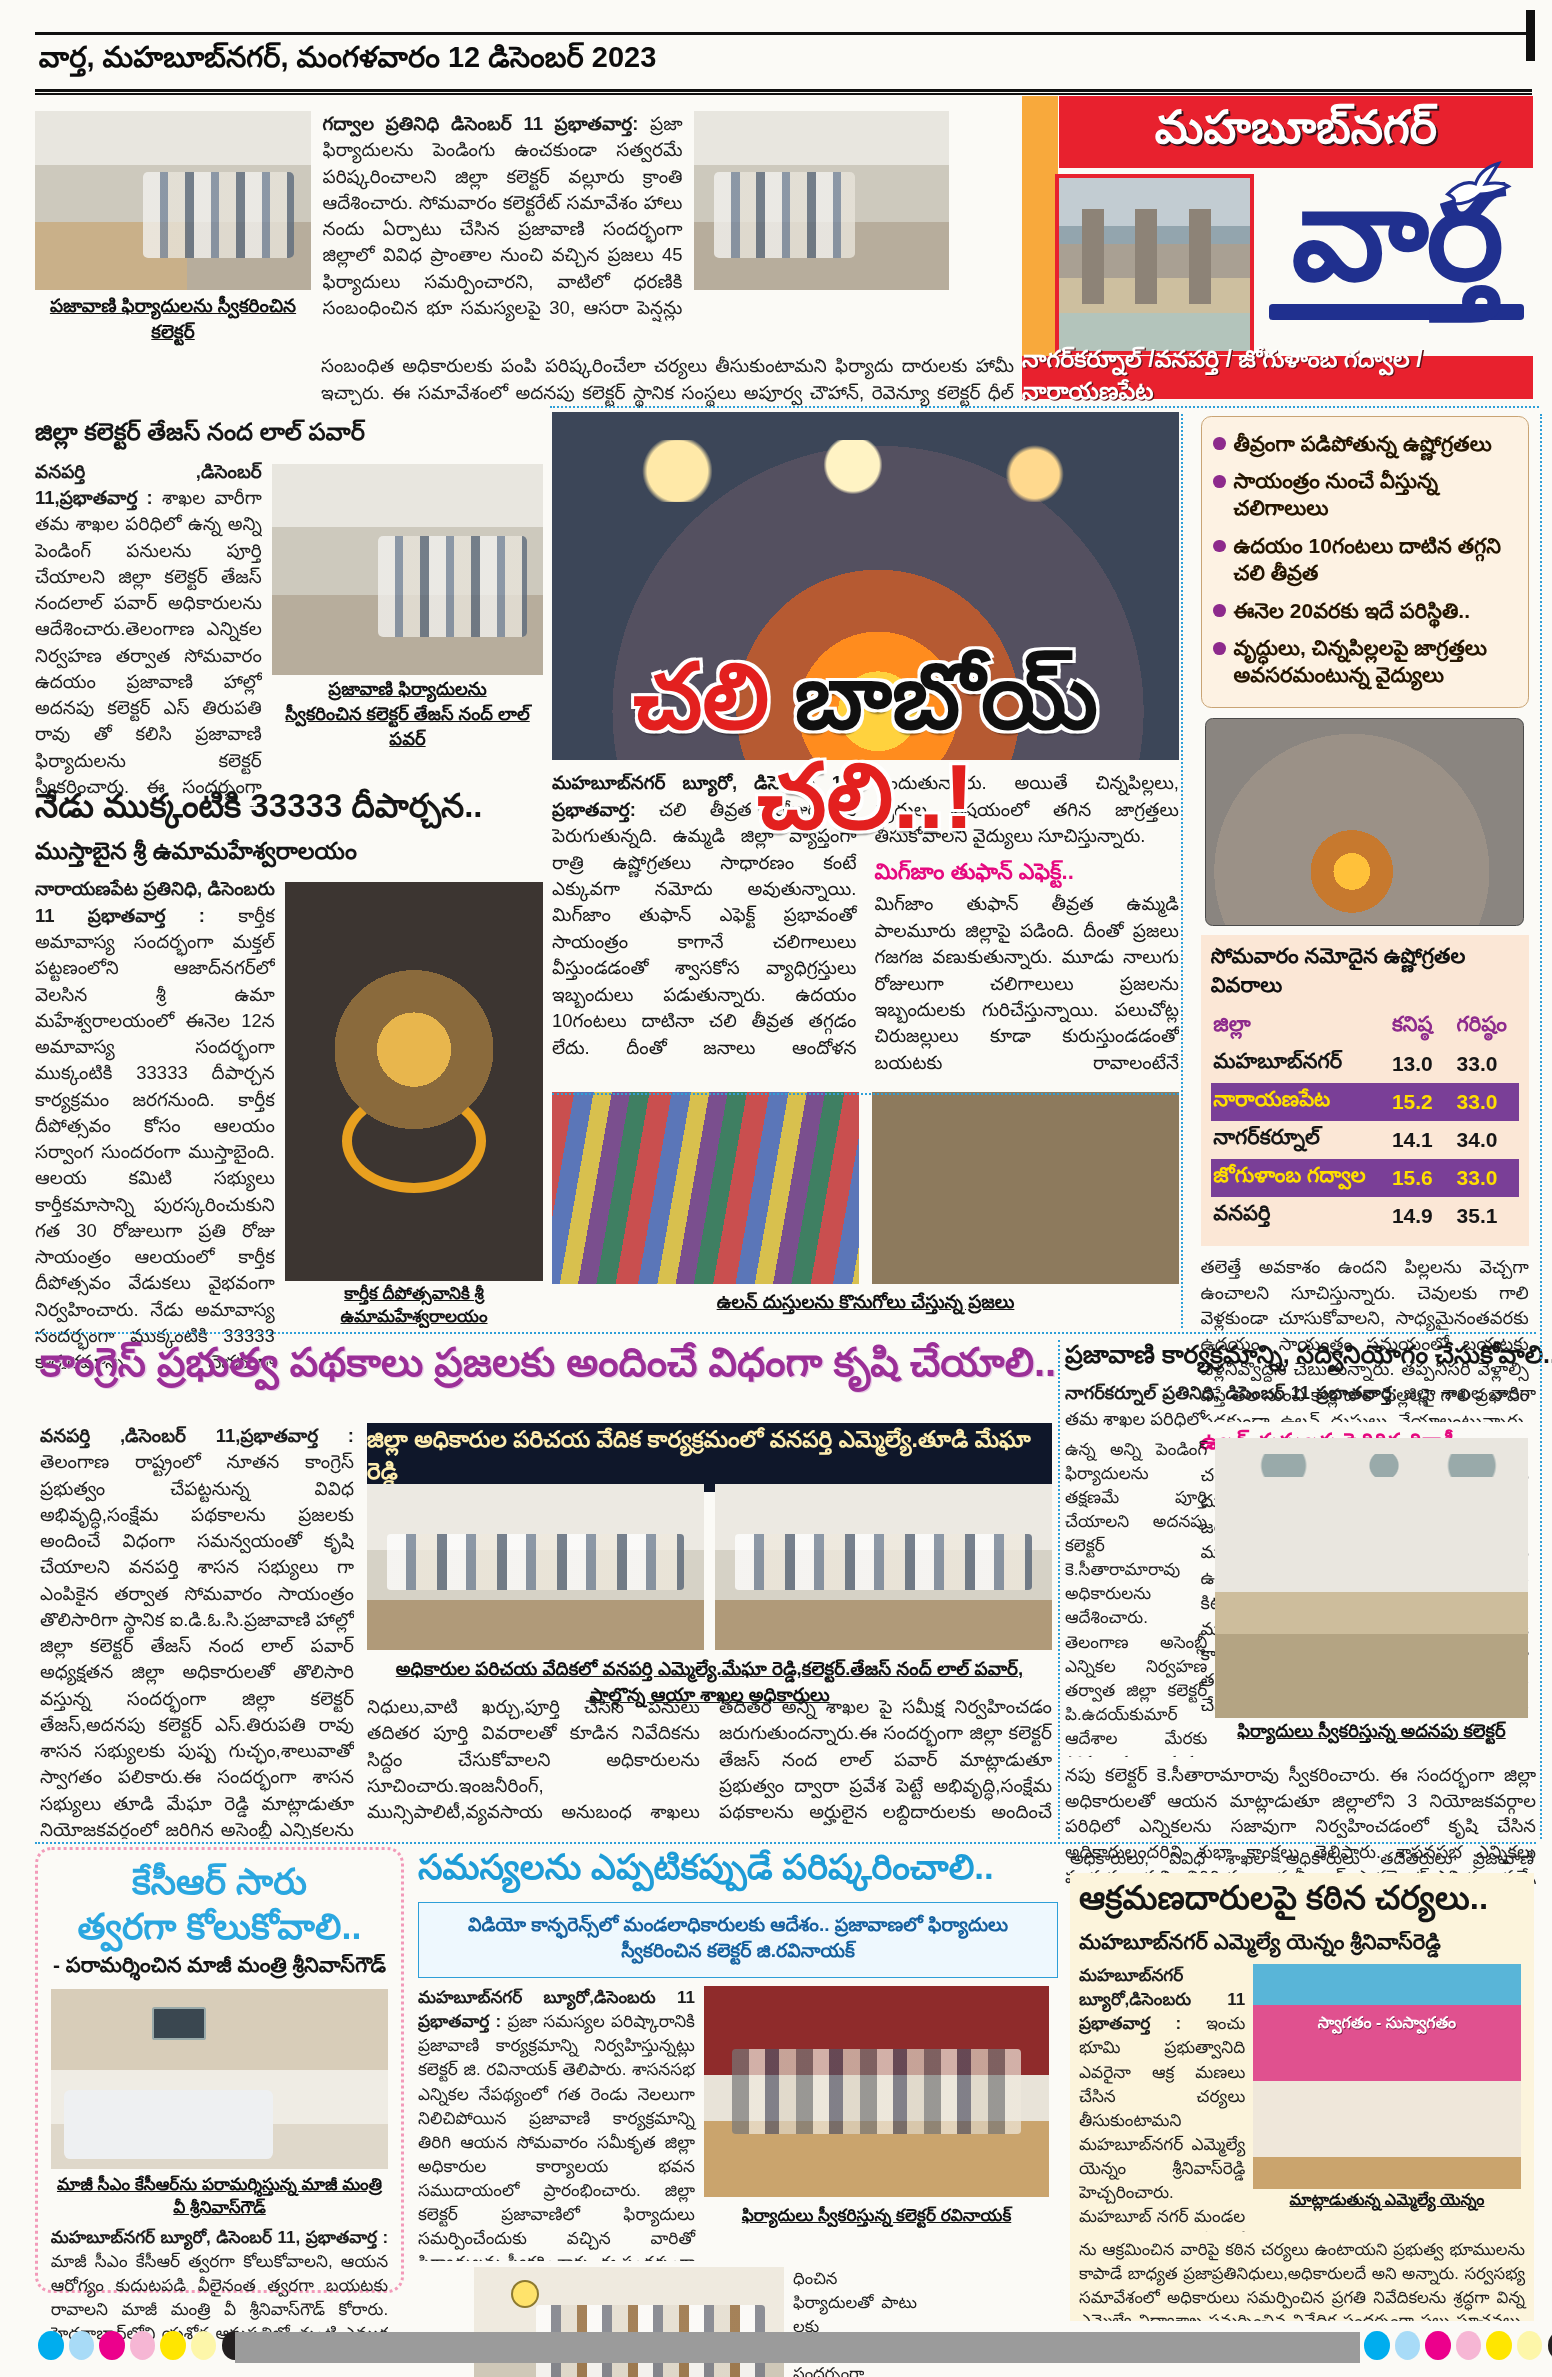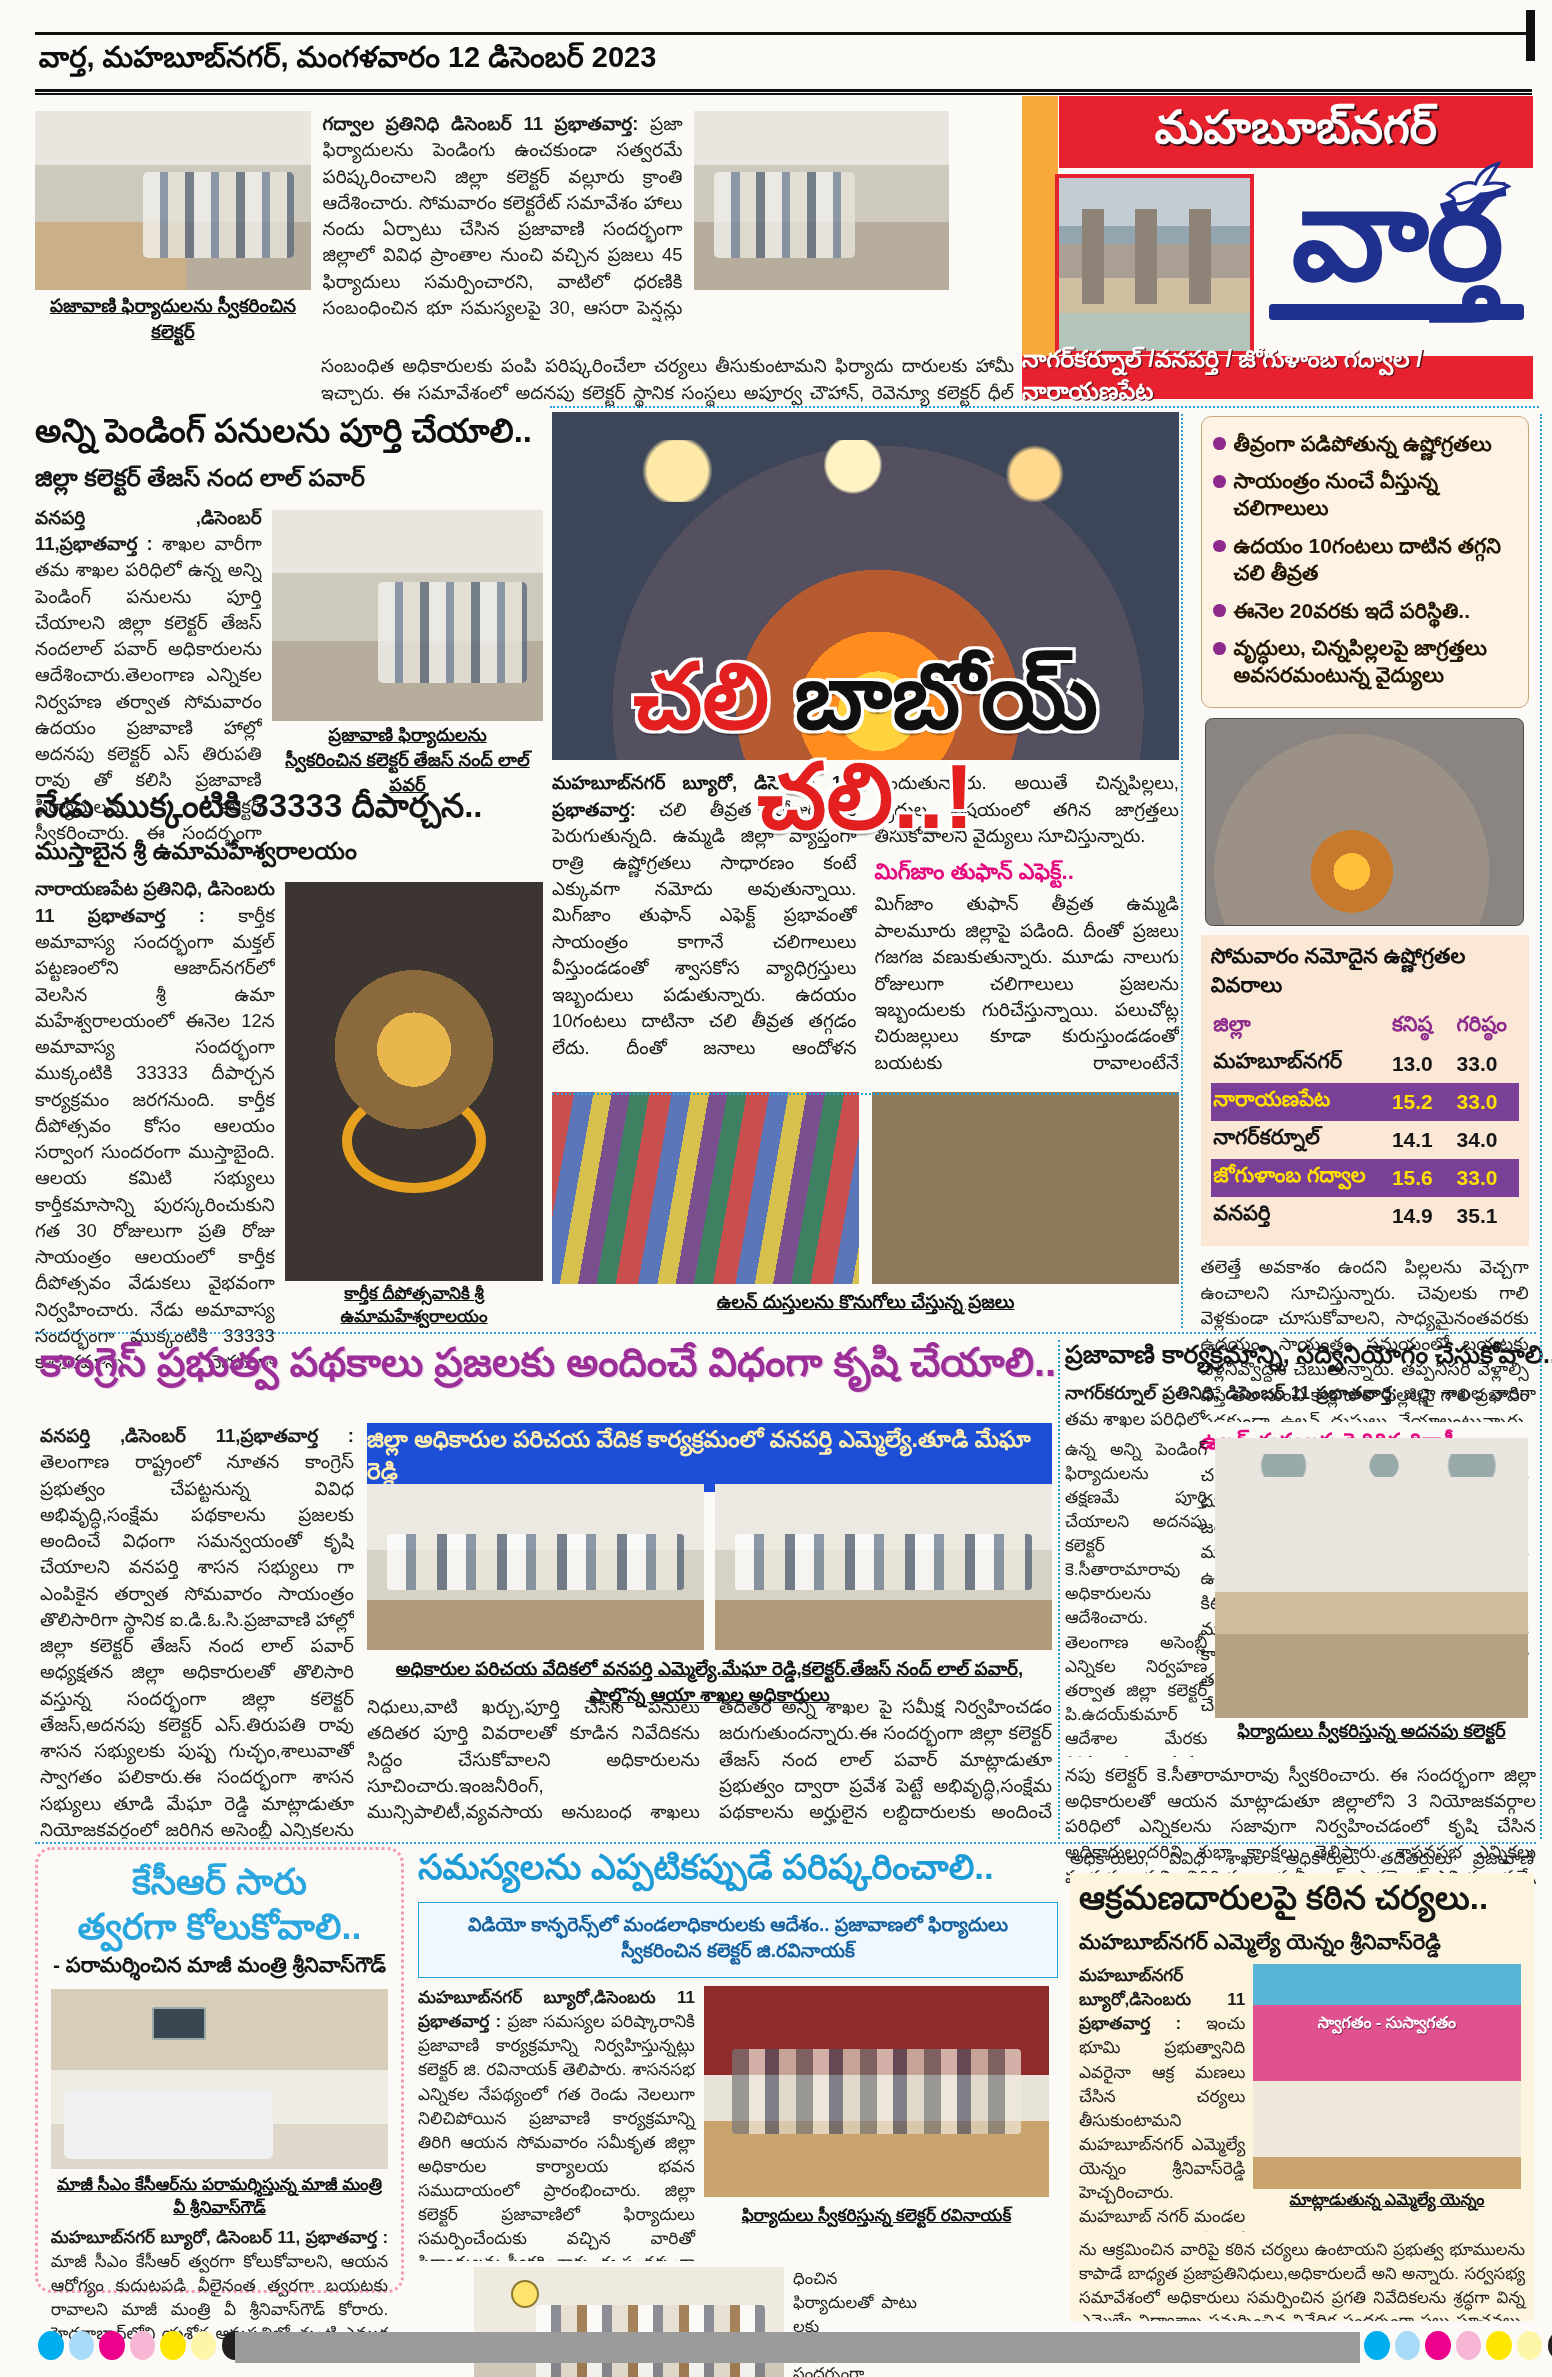--- a/index.html
+++ b/index.html
@@ -92,21 +92,21 @@
   #temps th{text-align:left;color:#8d2a8c;padding:3.8px 2.6px;}
   #temps td{padding:4.5px 2.6px;}
   #temps tr.hi{background:#7a3f97;color:#ffdf00;}
   #temps .n{width:21%;}
   #sidebar .body-text{font-size:18px;}
   #sb-sub{font-size:22.4px;}
 
   
   #cong-hl{left:40px;top:1340px;width:1012px;font-size:40px;font-weight:bold;color:#9b2f97;white-space:nowrap;text-shadow:1.3px 1.3px 0 #e7cbe6;}
   #cong-left{left:40px;top:1423px;width:314px;height:416px;font-size:18.5px;}
-  #cong-banner{left:367px;top:1423px;width:685px;height:69px;background:#1d4ed8;display:flex;align-items:center;justify-content:center;}
+  #cong-banner{left:367px;top:1423px;width:685px;height:69px;background:#0f172a;display:flex;align-items:center;justify-content:center;}
   #cong-banner .t{font-size:23px;font-weight:bold;color:#ffeeb0;}
   #cong-photos{left:367px;top:1484px;width:685px;display:flex;gap:11.5px;}
   .hall{width:337px;height:166px;background:linear-gradient(180deg,#ece9e2 0 40%,#d6d2c6 40% 70%,#b09a79 70%);}
   .hall .heads{position:absolute;top:30%;left:6%;width:88%;height:34%;
      background:repeating-linear-gradient(90deg,#ffffff 0 19px,#6d7d92 19px 29px,#efe9dd 29px 50px,#4f5d70 50px 60px);opacity:.75;border-radius:3.8px;}
   #cong-cap{left:367px;top:1658px;width:685px;}
   #cong-cols{left:367px;top:1694px;width:685px;height:146px;column-count:2;column-gap:19px;font-size:18.5px;}
 
   
   #praja{left:1065px;top:1340px;width:471px;}
@@ -210,21 +210,20 @@
         <span>ప్రజా ఫిర్యాదులను పెండింగు ఉంచకుండా సత్వరమే పరిష్కరించాలని జిల్లా కలెక్టర్ వల్లూరు క్రాంతి ఆదేశించారు. సోమవారం కలెక్టరేట్ సమావేశం హాలు నందు ఏర్పాటు చేసిన ప్రజావాణి సందర్భంగా జిల్లాలో వివిధ ప్రాంతాల నుంచి వచ్చిన ప్రజలు 45 ఫిర్యాదులు సమర్పించారని, వాటిలో ధరణికి సంబంధించిన భూ సమస్యలపై 30, ఆసరా పెన్షన్లు 3. ఇరిగేషన్ 3, విద్యా 3, వైద్యశాఖలకు ఇతర సమస్యలకు సంబంధించి 6 దరఖాస్తులు వచ్చాయని తెలిపారు. మండలాలకు సంబంధించిన పలు గ్రామాల ప్రజలు ఇచ్చిన భూ సమస్యలపై ఫిర్యాదులను పరిశీలించారు. సంబంధిత మండల తాహసిల్దార్లతో మాట్లాడి ఆన్‌లైన్ రికార్డు చెక్ చేసి, ఫీల్డ్ వెరిఫికేషన్ పూర్తి చేసి రిపోర్టు పంపించాలని ఆదేశించారు. భూ సమస్యలకు సంబంధించిన ఫిర్యాదులను</span>
       </div>
       <div class="photo office1" style="width:255px;height:179px;flex:0 0 auto;">
         <div class="crowd" style="left:8%;"></div>
       </div>
     </div>
     <div class="bot body-text overflow" style="height:56px;">సంబంధిత అధికారులకు పంపి పరిష్కరించేలా చర్యలు తీసుకుంటామని ఫిర్యాదు దారులకు హామీ ఇచ్చారు. ఈ సమావేశంలో అదనపు కలెక్టర్ స్థానిక సంస్థలు అపూర్వ చౌహాన్, రెవెన్యూ కలెక్టర్ ధీల్ శ్రీనివాసులు, ఎస్.డిసి సుబ్రహ్మణ్యం, జిల్లా అధికారులు పాల్గొన్నారు.</div>
   </div>
 
   <div class="abs" id="pending">
-    <div class="hl">అన్ని పెండింగ్ పనులను పూర్తి చేయాలి..</div>
     <div class="sub">జిల్లా కలెక్టర్ తేజస్ నంద లాల్ పవార్</div>
     <div style="margin-top:6.4px;">
       <div class="ph">
         <div class="photo office1" style="width:271px;height:211px;">
           <div class="crowd"></div>
         </div>
         <div class="caption" style="margin-top:3.8px;font-size:18px;">ప్రజావాణి ఫిర్యాదులను</div>
         <div class="caption" style="font-size:18px;">స్వీకరించిన కలెక్టర్ తేజస్ నంద్ లాల్ పవర్</div>
       </div>
       <div class="body-text overflow" style="height:348px;">

